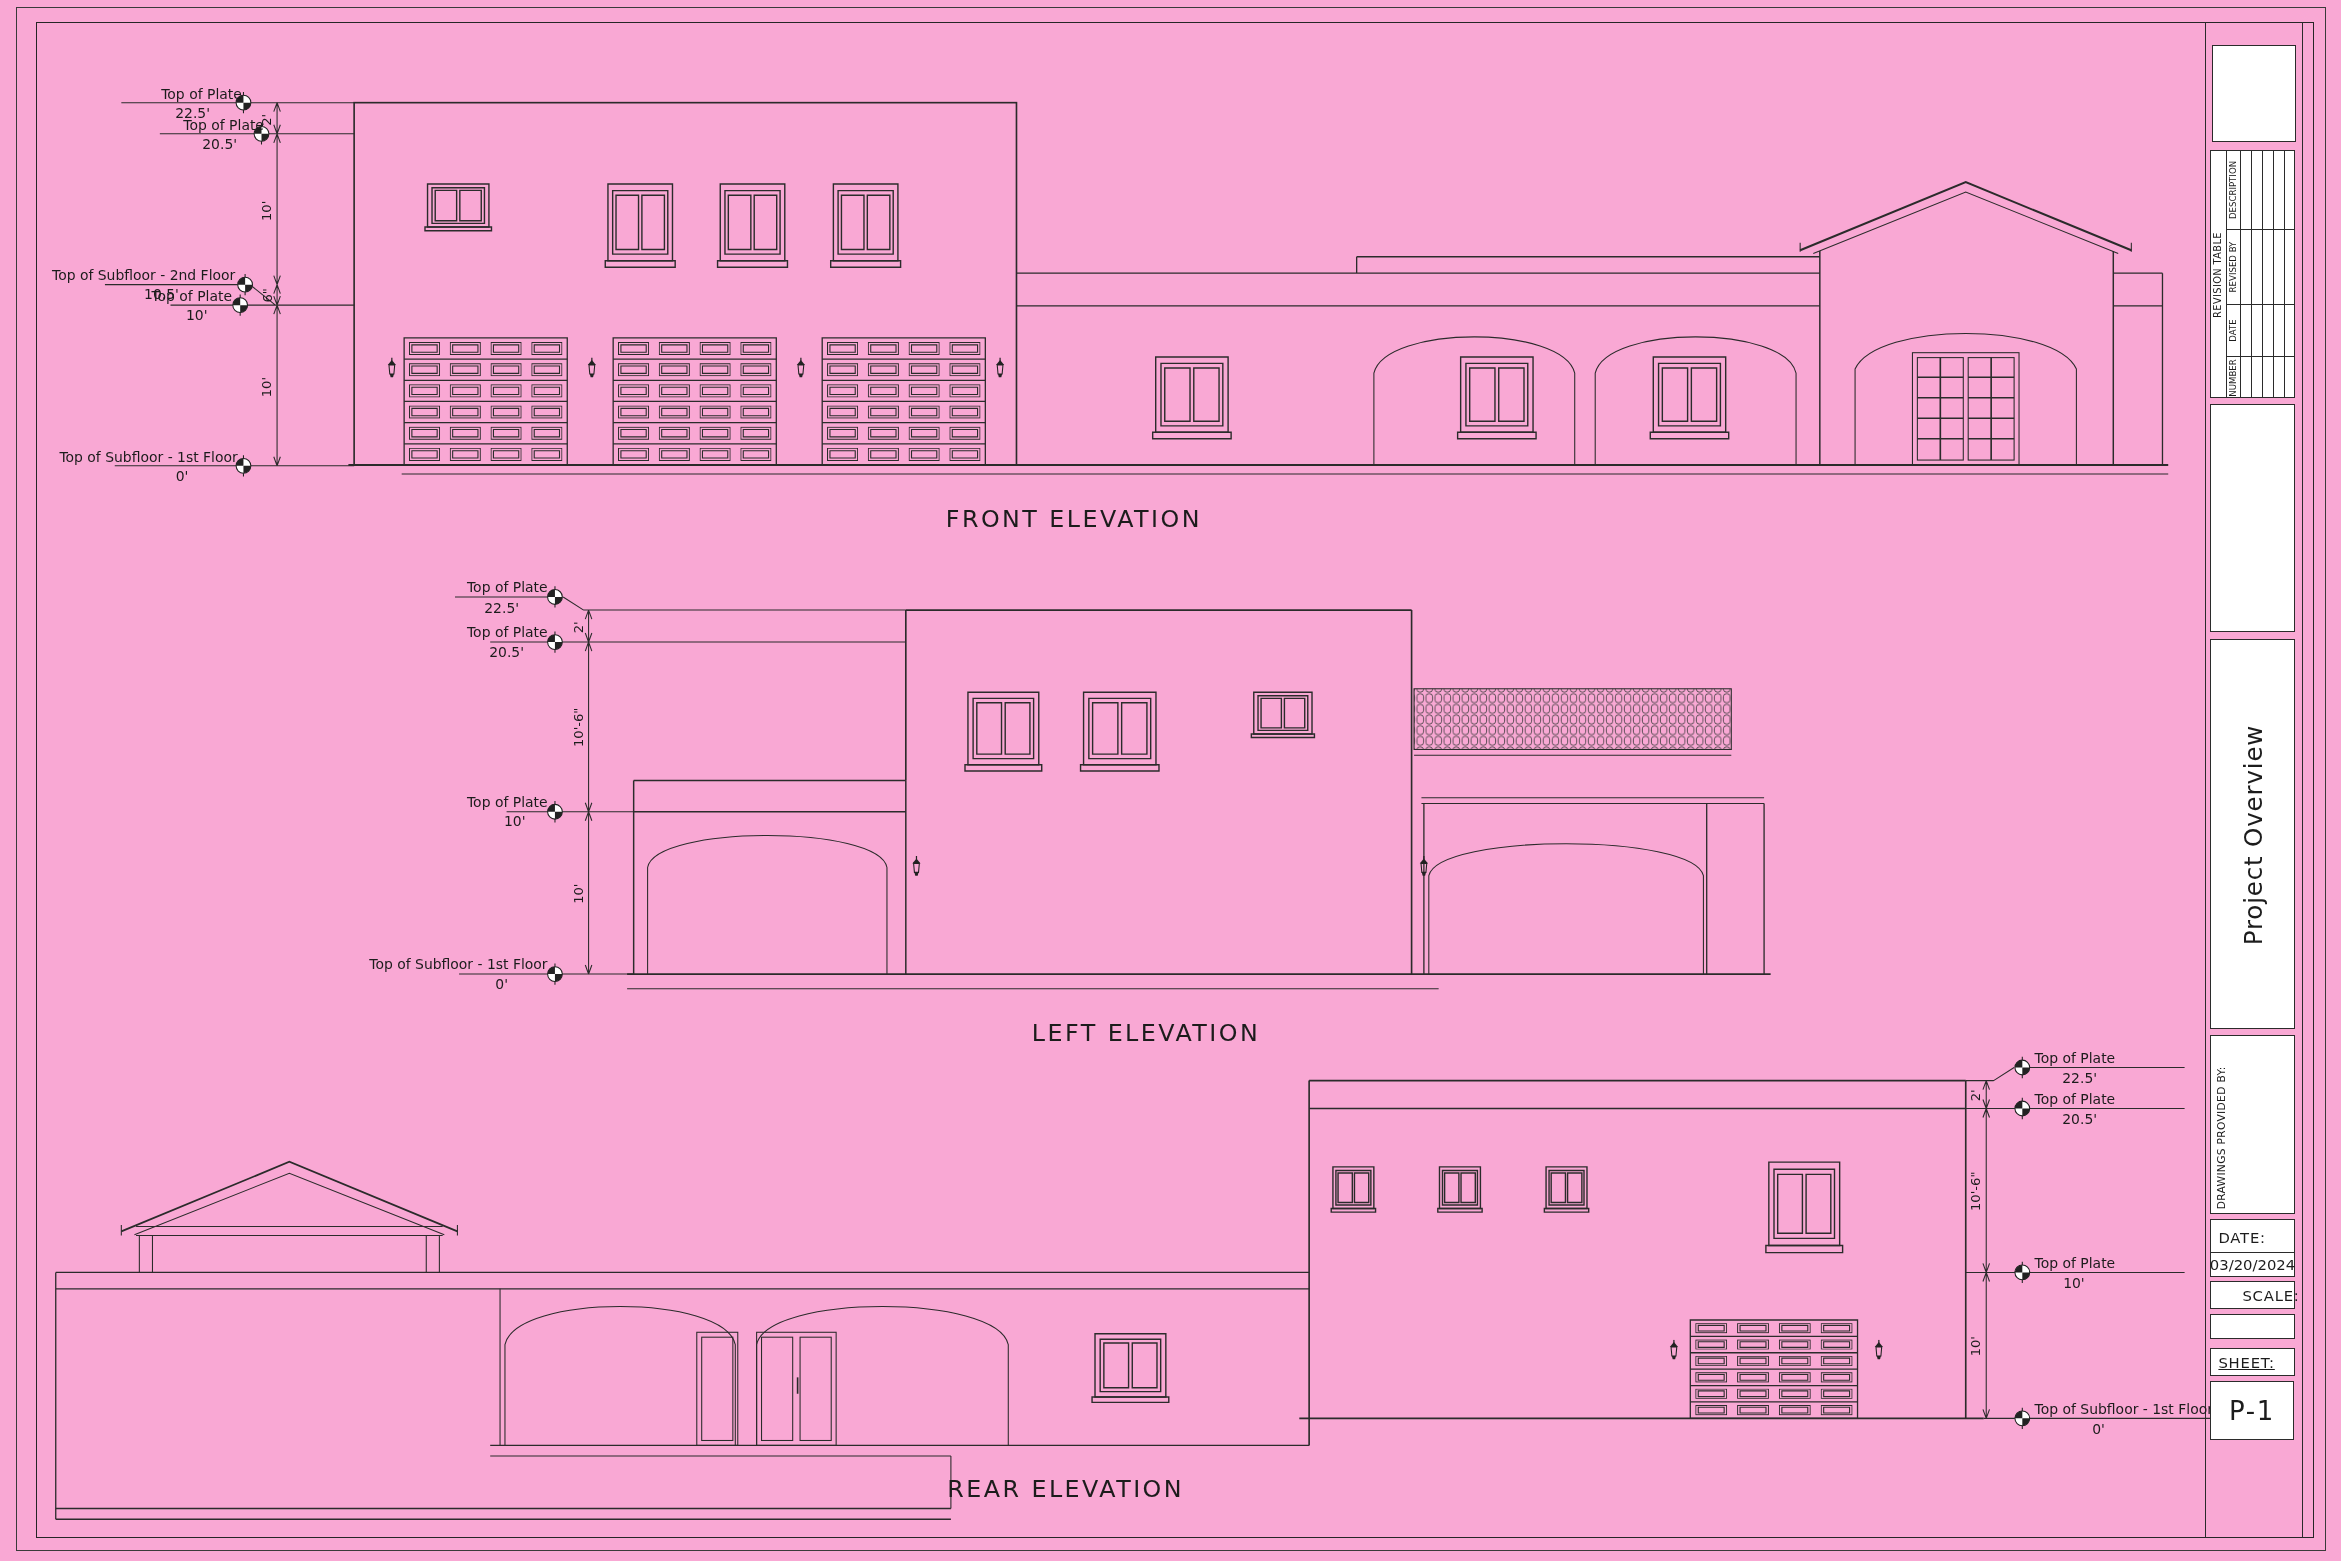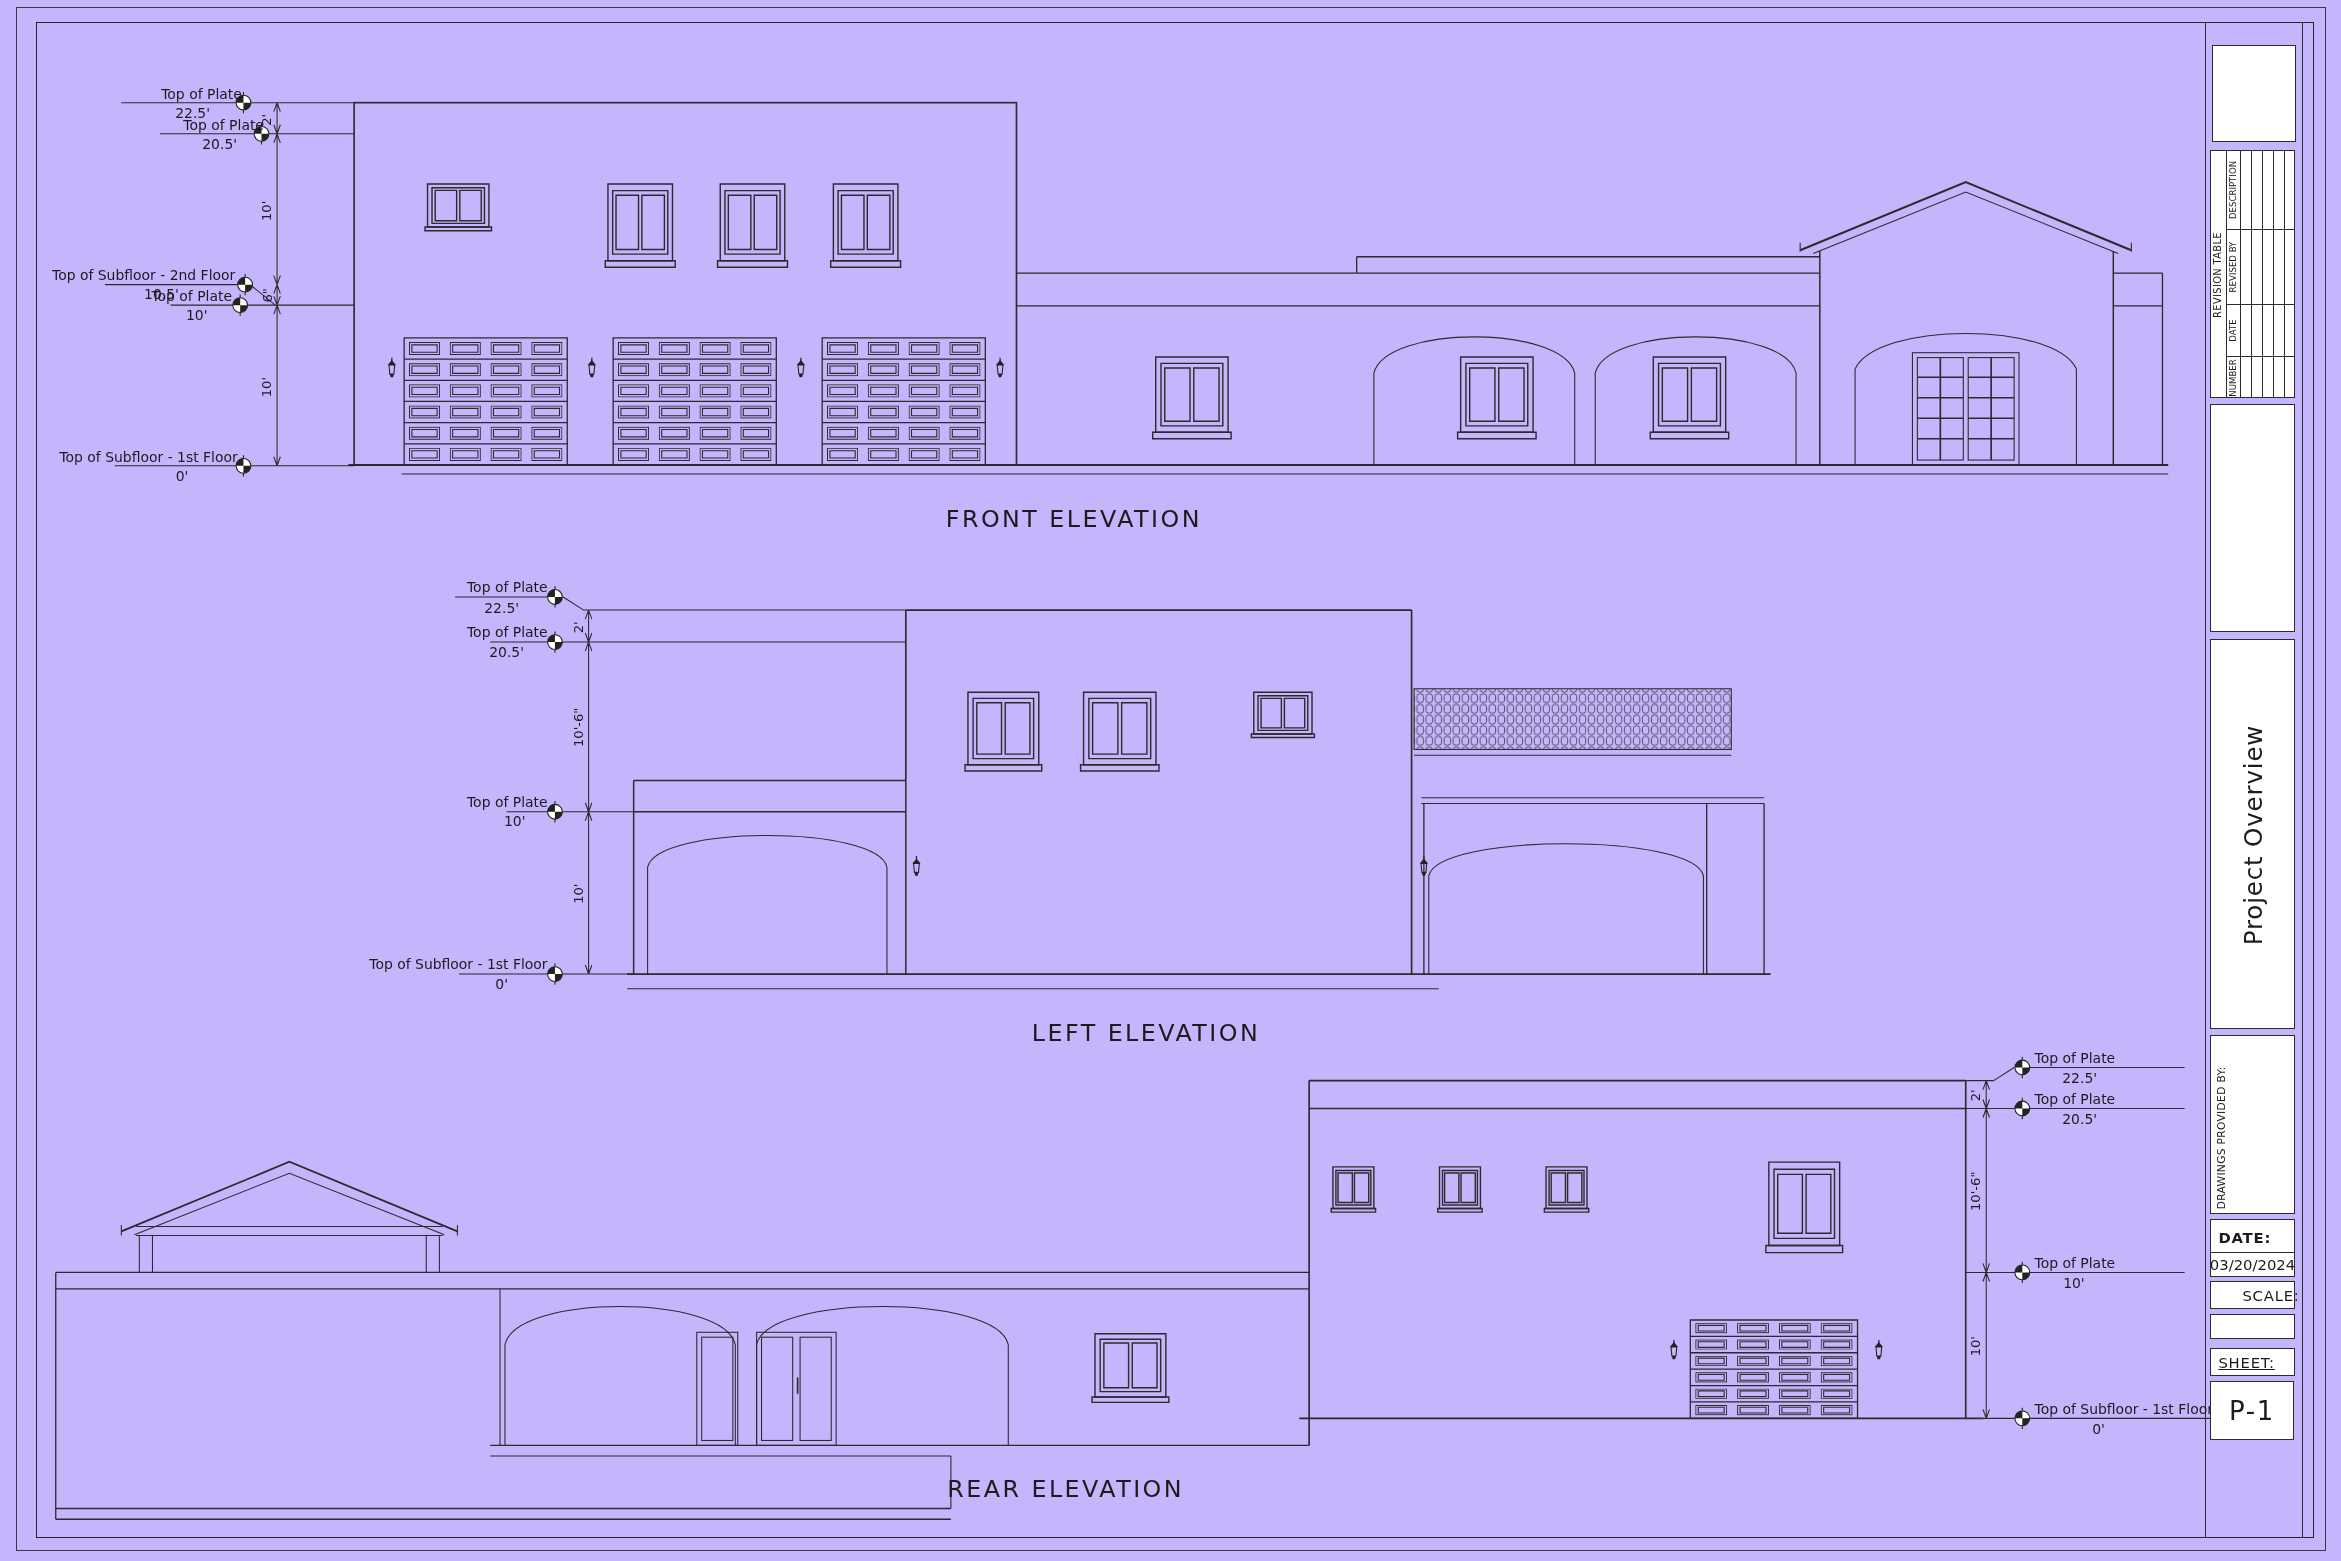--- a/index.html
+++ b/index.html
@@ -1,16 +1,16 @@
 <!DOCTYPE html>
 <html style="font-size:13px"><head>
 <meta charset="utf-8">
 <style>
   html,body{margin:0;padding:0;background:#ffffff;}
-  .sheet{position:relative;width:2342px;height:1562px;background:#c4b5fd;
+  .sheet{position:relative;width:2342px;height:1562px;background:#f9a8d4;
          font-family:"DejaVu Sans",sans-serif;color:#1c1c1c;overflow:hidden;}
   .b-outer{position:absolute;left:16.4px;top:7.4px;width:2310px;height:1544px;
            border:1.2px solid #3a3a3a;box-sizing:border-box;}
   .b-inner{position:absolute;left:36px;top:22px;width:2278px;height:1516px;
            border:1.6px solid #262626;box-sizing:border-box;}
   .tb-strip{position:absolute;left:2205px;top:22px;width:98px;height:1516px;
             border-left:1.2px solid #2b2b2b;border-right:1.2px solid #2b2b2b;box-sizing:border-box;}
   svg.draw{position:absolute;left:0;top:0;}
   .tbx{position:absolute;border:1.2px solid #2b2b2b;background:#fff;box-sizing:border-box;}
   .rot-inner{transform-origin:top left;position:absolute;left:0;top:0;}
@@ -354,21 +354,21 @@
       <div class="proj">Project Overview</div>
     </div>
   </div>
 
   <div class="tbx" style="left:2210px;top:1035px;width:85px;height:179px;overflow:hidden;">
     <div class="rot-inner" style="width:179px;height:85px;transform:translateY(179px) rotate(-90deg);">
       <div class="dpb">DRAWINGS PROVIDED BY:</div>
     </div>
   </div>
 
-  <div class="tbx" style="left:2210px;top:1219px;width:85px;height:36px;font-weight:bold;">
+  <div class="tbx" style="left:2210px;top:1219px;width:85px;height:36px;">
     <div class="lab">DATE:</div>
   </div>
   <div class="tbx" style="left:2210px;top:1252px;width:85px;height:24.6px;">
     <div class="val">03/20/2024</div>
   </div>
 
   <div class="tbx" style="left:2210px;top:1281px;width:85px;height:28px;padding-left:24px;">
     <div class="lab">SCALE:</div>
   </div>
   <div class="tbx" style="left:2210px;top:1314px;width:85px;height:24.6px;">

